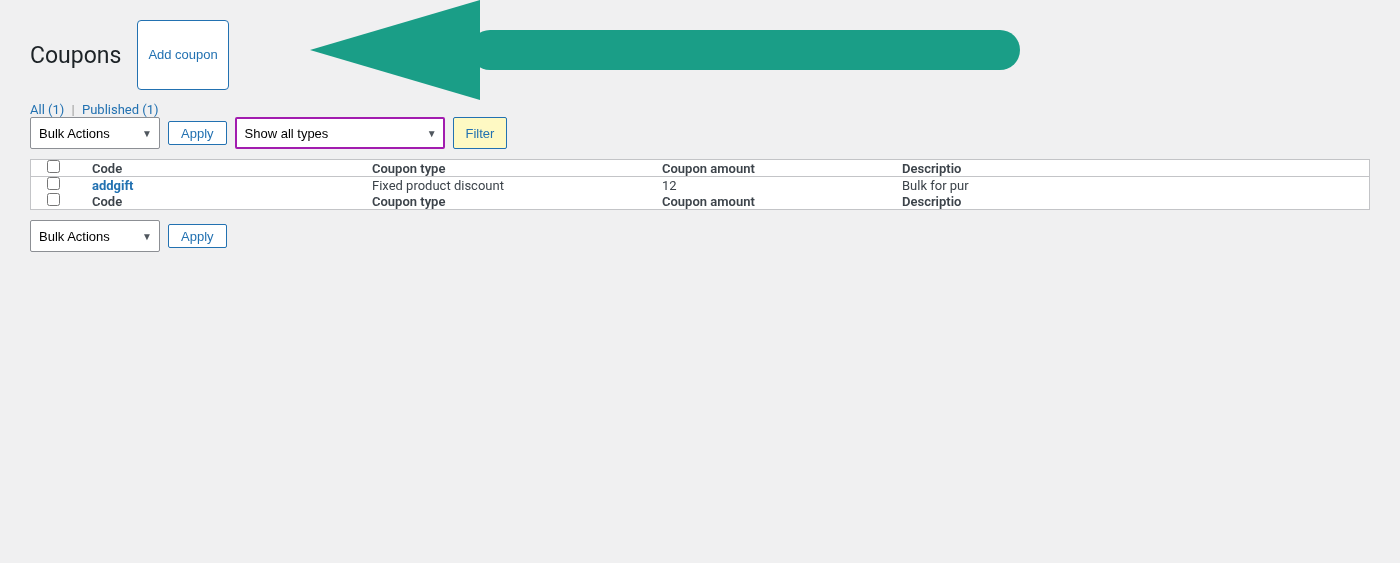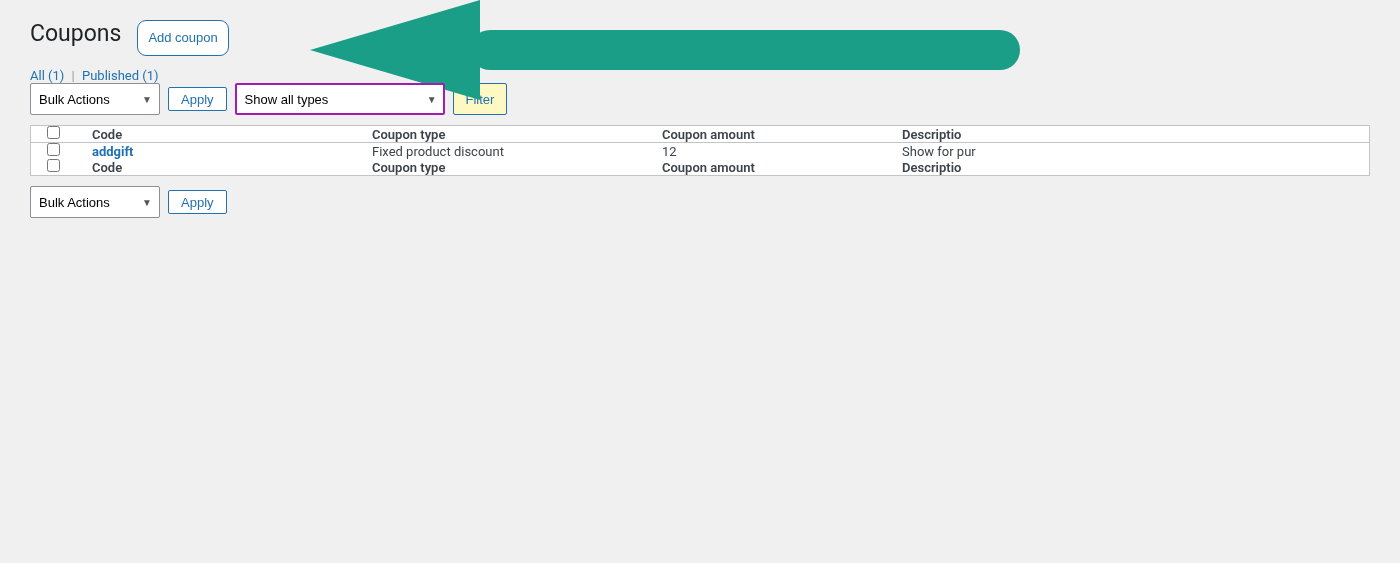--- a/index.html
+++ b/index.html
@@ -10,37 +10,37 @@
       color: #3c434a;
     }
     .page-wrapper {
       padding: 20px 30px;
       max-width: 1400px;
       position: relative;
       overflow: hidden;
     }
     .page-header {
       display: flex;
-      align-items: flex-start;
+      align-items: center;
       gap: 16px;
       margin-bottom: 12px;
     }
     .page-title {
       font-size: 23px;
       font-weight: 400;
       color: #1d2327;
     }
     .add-coupon-btn {
       border: 1px solid #2271b1;
       background: white;
       color: #2271b1;
-      padding: 4px 10px;
-      font-size: 13px;
-      cursor: pointer;
-      border-radius: 9px;
+      padding: 21px 10px;
+      font-size: 13px;
+      cursor: pointer;
+      border-radius: 4px;
       line-height: 2;
     }
 
     .sublinks {
       font-size: 13px;
     }
     .sublinks a {
       color: #2271b1;
       text-decoration: none;
     }
@@ -229,21 +229,21 @@
     <tbody>
       <tr class="table-row">
         <td class="checkbox-col">
           <input type="checkbox" style="">
         </td>
         <td class="col-code">
           <a href="#" class="coupon-code-link">addgift</a>
         </td>
         <td class="col-type">Fixed product discount</td>
         <td class="col-amount">12</td>
-        <td class="col-desc">Show for pur</td>
+        <td class="col-desc">Bulk for pur</td>
       </tr>
     </tbody>
     <tfoot>
       <tr>
         <th class="checkbox-col">
           <input type="checkbox" style="">
         </th>
         <th class="col-code">Code</th>
         <th class="col-type">Coupon type</th>
         <th class="col-amount">Coupon amount</th>

